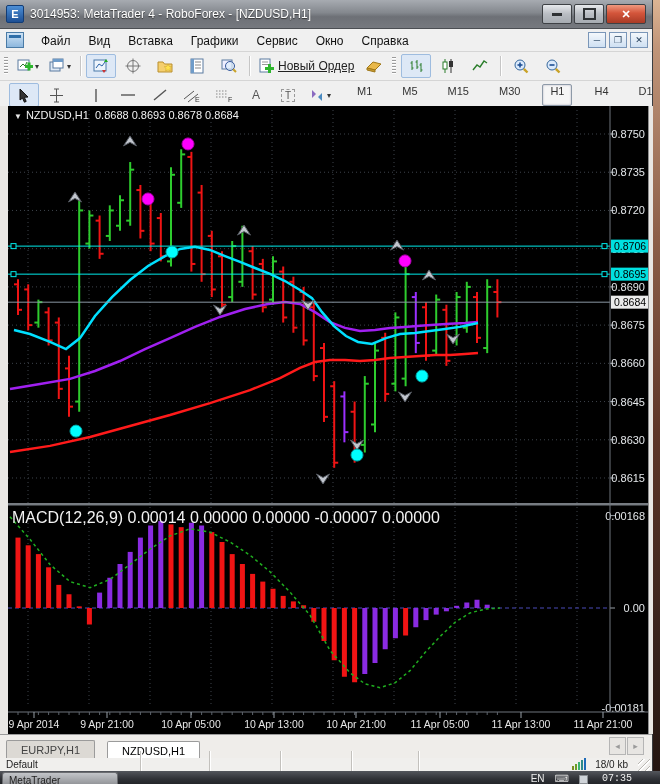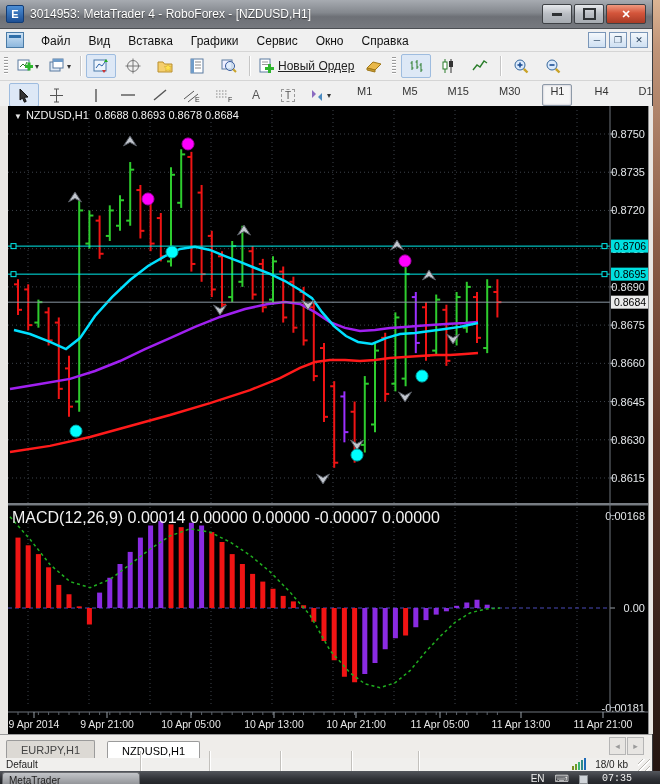--- a/index.html
+++ b/index.html
@@ -67,21 +67,21 @@
   .cell.c2{width:56px;}.cell.c3{width:58px;}.cell.c4{width:58px;}.cell.c5{width:54px;}
   .cell.fill{flex:1;border-right:none;box-shadow:none;}
   .conn{display:flex;align-items:flex-end;height:11px;margin-right:8px;}
   .conn i{display:block;width:2px;margin-right:1px;}
   .traffic{margin-right:10px;}
   .gripcorner{width:12px;height:12px;margin-right:2px;
     background:repeating-linear-gradient(135deg,transparent 0 3px,#b9b7b2 3px 4px,#fff 4px 5px);}
   
   .taskbar{position:absolute;left:0;top:771px;width:660px;height:13px;
     background:linear-gradient(#53565c,#303237 60%,#232529);}
-  .task-btn{position:absolute;left:2px;top:1px;width:138px;height:12px;border-radius:3px 3px 0 0;
+  .task-btn{position:absolute;left:2px;top:1px;width:116px;height:12px;border-radius:3px 3px 0 0;
     background:linear-gradient(#c3c5c9,#94969a);border:1px solid #6a6c70;border-bottom:none;
     font-size:10px;color:#222;padding:2px 6px 0;box-sizing:border-box;overflow:hidden;white-space:nowrap;}
   .tray{position:absolute;right:28px;top:2px;display:flex;align-items:flex-end;color:#eee;font-size:10px;}
   .tray .kbd{margin:0 10px;font-size:10px;color:#ddd;}
   .tray .sq{width:7px;height:7px;background:#cfd3d8;border:1px solid #8a8e93;margin-right:14px;}
   .clock{color:#eee;font-size:10px;font-family:Liberation Mono, monospace;}
   svg text{font-family:"Liberation Sans",sans-serif;}
 </style>
 </head>
 <body>

